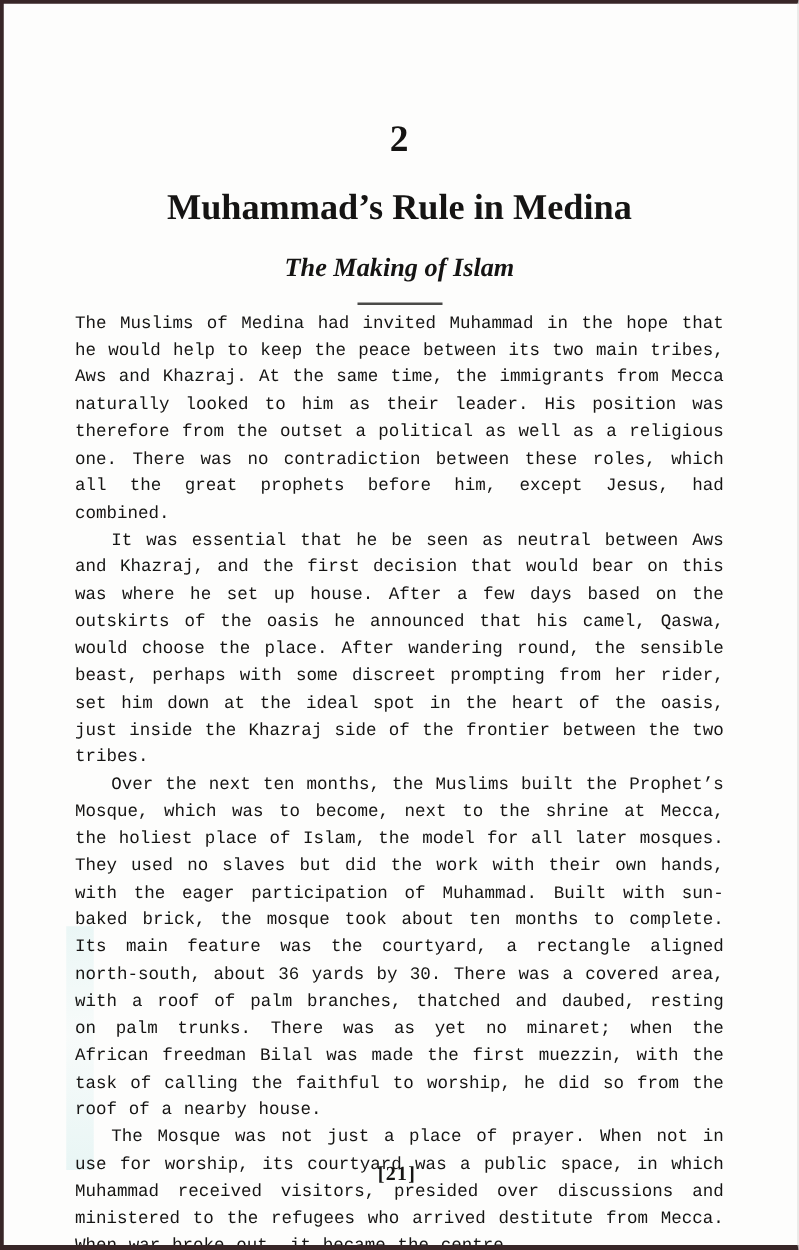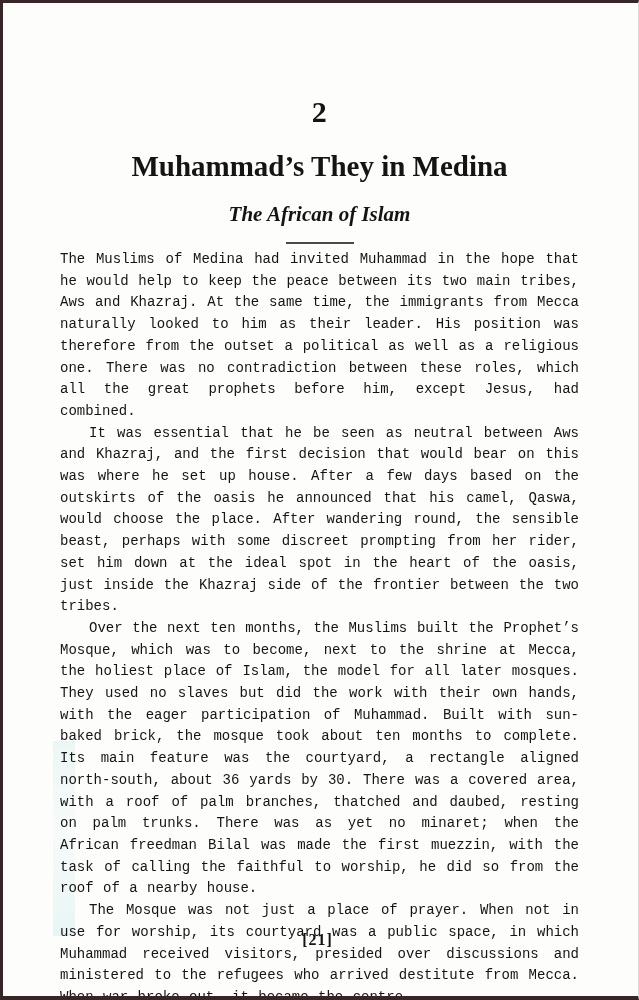--- a/index.html
+++ b/index.html
@@ -98,22 +98,22 @@
     pointer-events: none;
   }
 </style>
 </head>
 <body>
 
 <div class="scan-page">
   <div class="scan-artifact"></div>
   <div class="content">
     <div class="chapter-number">2</div>
-    <h1 class="chapter-title">Muhammad’s They in Medina</h1>
-    <h2 class="chapter-subtitle">The African of Islam</h2>
+    <h1 class="chapter-title">Muhammad’s Rule in Medina</h1>
+    <h2 class="chapter-subtitle">The Making of Islam</h2>
     <hr class="divider-rule">
     <div class="body-text">
       <p>The Muslims of Medina had invited Muhammad in the hope that he would help to keep the peace between its two main tribes, Aws and Khazraj. At the same time, the immigrants from Mecca naturally looked to him as their leader. His position was therefore from the outset a political as well as a religious one. There was no contradiction between these roles, which all the great prophets before him, except Jesus, had combined.</p>
       <p class="indent">It was essential that he be seen as neutral between Aws and Khazraj, and the first decision that would bear on this was where he set up house. After a few days based on the outskirts of the oasis he announced that his camel, Qaswa, would choose the place. After wandering round, the sensible beast, perhaps with some discreet prompting from her rider, set him down at the ideal spot in the heart of the oasis, just inside the Khazraj side of the frontier between the two tribes.</p>
       <p class="indent">Over the next ten months, the Muslims built the Prophet’s Mosque, which was to become, next to the shrine at Mecca, the holiest place of Islam, the model for all later mosques. They used no slaves but did the work with their own hands, with the eager participation of Muhammad. Built with sun-baked brick, the mosque took about ten months to complete. Its main feature was the courtyard, a rectangle aligned north-south, about 36 yards by 30. There was a covered area, with a roof of palm branches, thatched and daubed, resting on palm trunks. There was as yet no minaret; when the African freedman Bilal was made the first muezzin, with the task of calling the faithful to worship, he did so from the roof of a nearby house.</p>
       <p class="indent">The Mosque was not just a place of prayer. When not in use for worship, its courtyard was a public space, in which Muhammad received visitors, presided over discussions and ministered to the refugees who arrived destitute from Mecca. When war broke out, it became the centre</p>
     </div>
   </div>
   <div class="page-number">[21]</div>
 </div>

